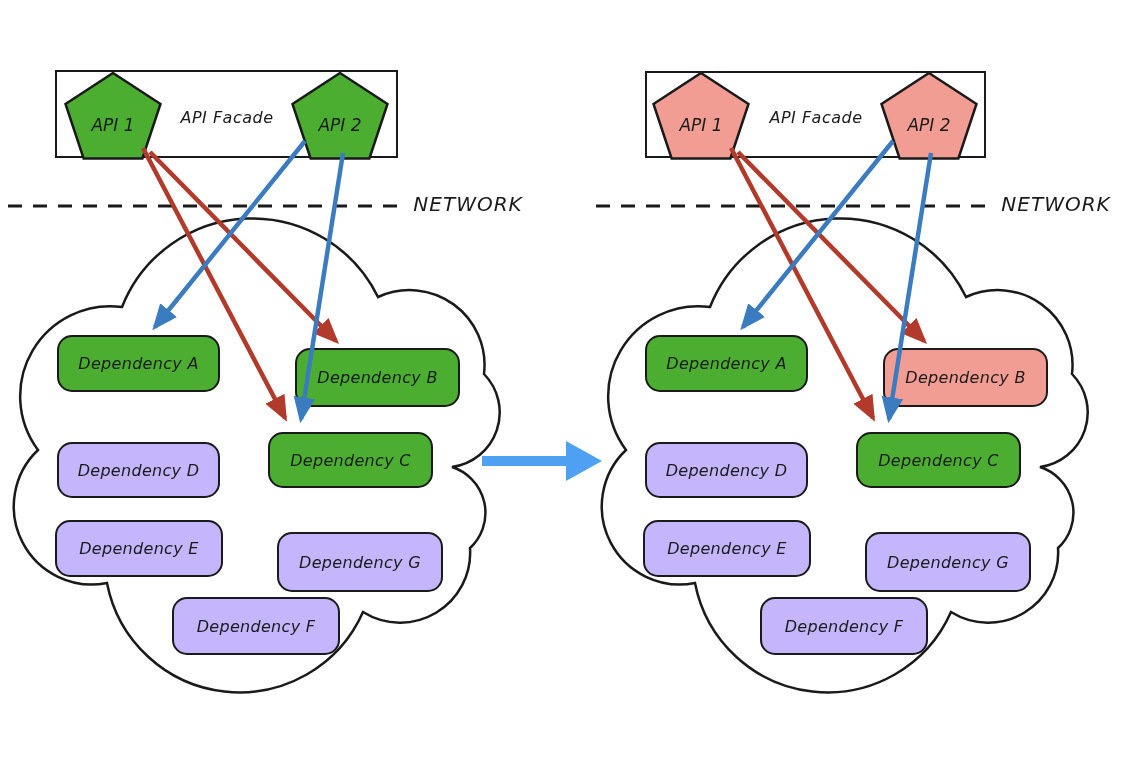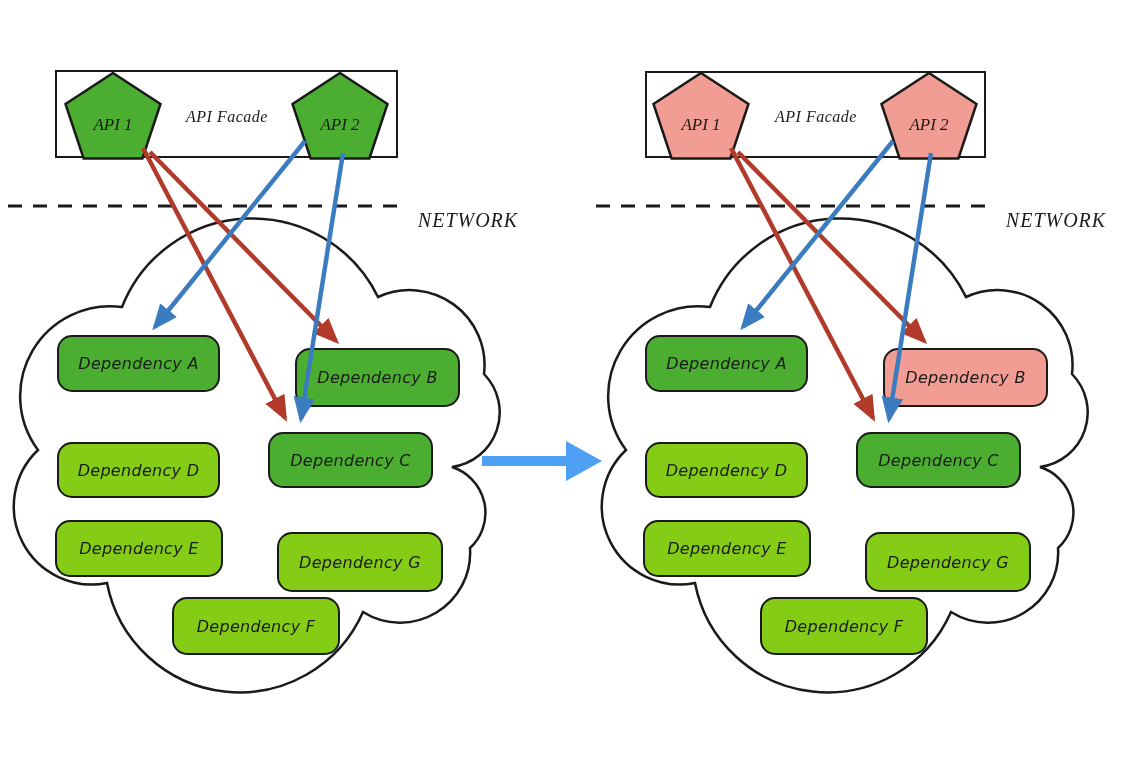--- a/index.html
+++ b/index.html
@@ -4,33 +4,33 @@
 <style>
   html,body { margin:0; padding:0; background:#ffffff; }
   .stage {
     position:relative; width:1142px; height:768px; overflow:hidden;
     font-family:"DejaVu Sans", sans-serif; color:#1b1b1b;
   }
   svg.layer { position:absolute; left:0; top:0; width:1142px; height:768px; }
   #base-layer { z-index:1; }
   .dep {
     position:absolute; z-index:2; box-sizing:border-box;
-    border:2.5px solid #1a1a1a; border-radius:15px; background:#84cc16;
+    border:2.5px solid #1a1a1a; border-radius:15px; background:#c4b5fd;
     display:flex; align-items:center; justify-content:center;
   }
   .dep span { font-style:italic; font-size:16px; letter-spacing:0.3px; white-space:nowrap; }
   .facade {
     position:absolute; z-index:3; box-sizing:border-box;
     border:2.5px solid #1a1a1a; background:transparent;
   }
   #pentagon-layer { z-index:4; }
-  .lbl { position:absolute; z-index:5; transform:translate(-50%,-50%); white-space:nowrap; font-style:italic;font-family:Liberation Serif, serif; }
+  .lbl { position:absolute; z-index:5; transform:translate(-50%,-50%); white-space:nowrap; font-style:italic; }
   .api-lbl { font-size:17px; }
   .facade-title { font-size:16px; letter-spacing:0.5px; }
-  .network-lbl { font-size:20px; letter-spacing:1px; font-style:italic;margin-top:16px; }
+  .network-lbl { font-size:20px; letter-spacing:1px; font-style:italic; }
   #arrow-layer { z-index:6; }
 </style>
 </head>
 <body>
 
 <div class="stage">
 
   <svg class="layer" id="base-layer">
     <path d="M38,450 A90,90 0 0 1 122,307 A140,140 0 0 1 378,297 A75,75 0 0 1 484,374 A55,55 0 0 1 452,467 A48,48 0 0 1 470,548 A70,70 0 0 1 363,612 A135,135 0 0 1 107,583 A78,78 0 0 1 38,450 Z" fill="#ffffff" stroke="#1a1a1a" stroke-width="2.5"></path>
     <path d="M626,450 A90,90 0 0 1 710,307 A140,140 0 0 1 966,297 A75,75 0 0 1 1072,374 A55,55 0 0 1 1040,467 A48,48 0 0 1 1058,548 A70,70 0 0 1 951,612 A135,135 0 0 1 695,583 A78,78 0 0 1 626,450 Z" fill="#ffffff" stroke="#1a1a1a" stroke-width="2.5"></path>

